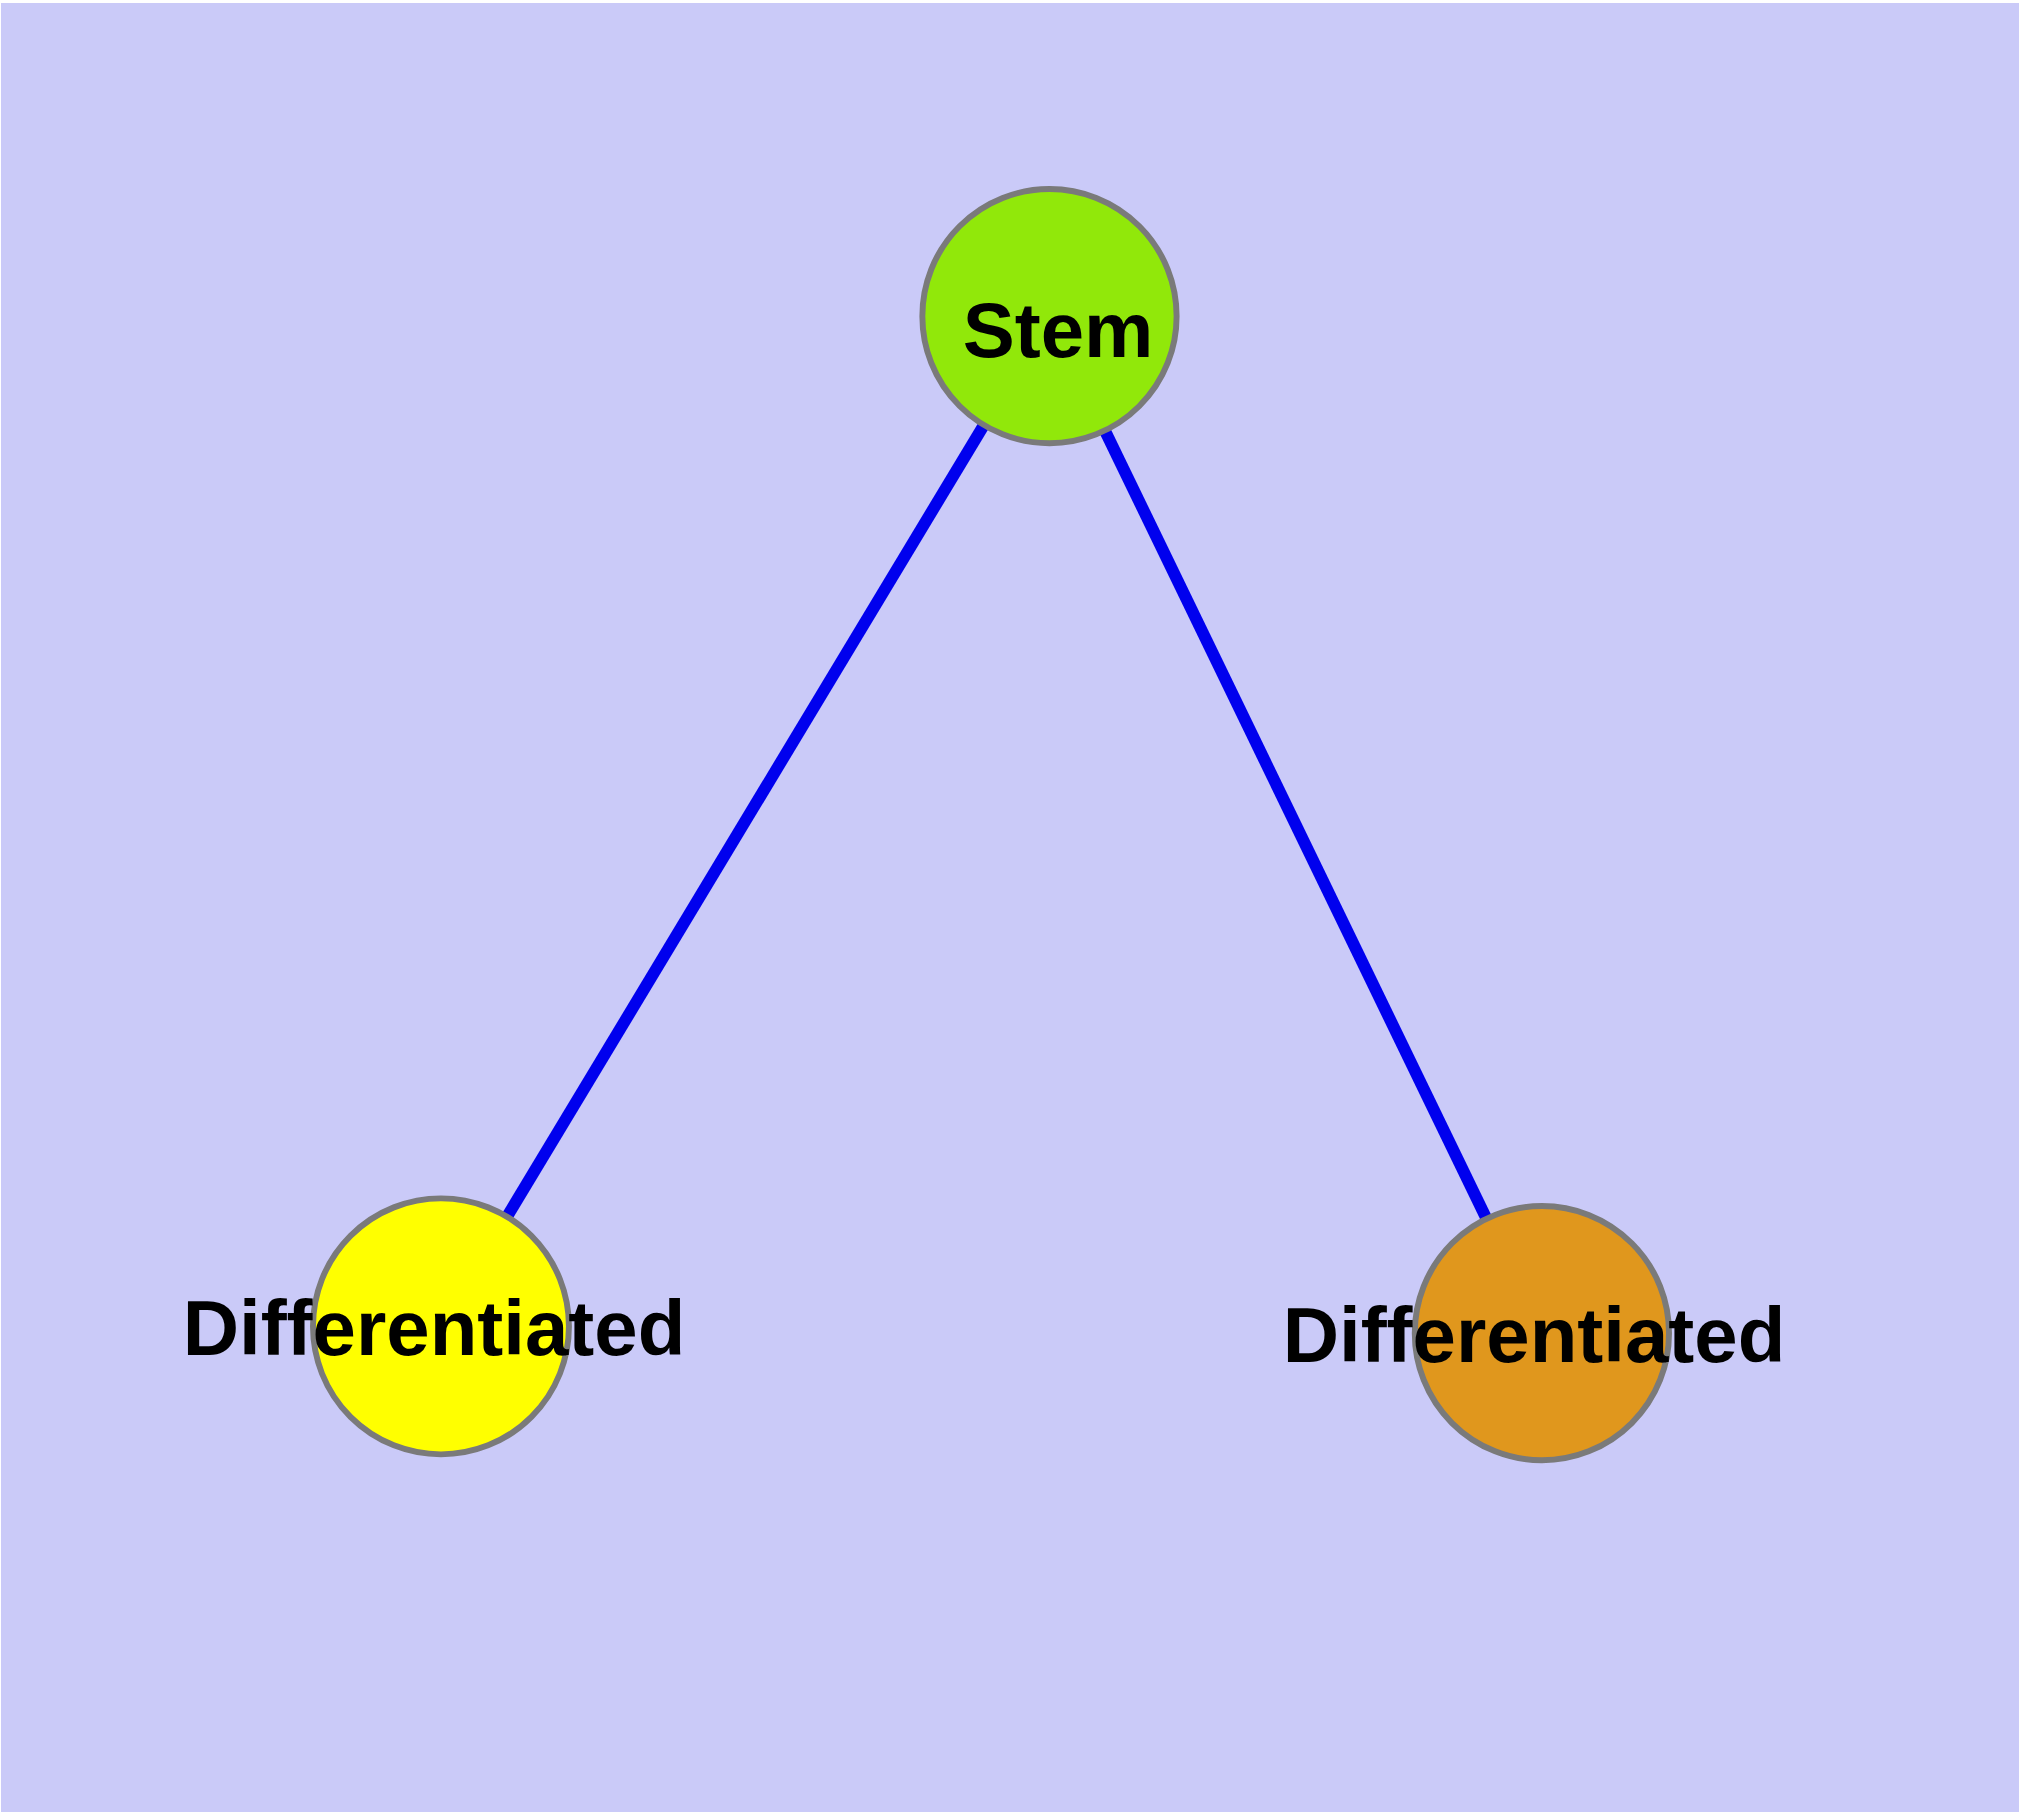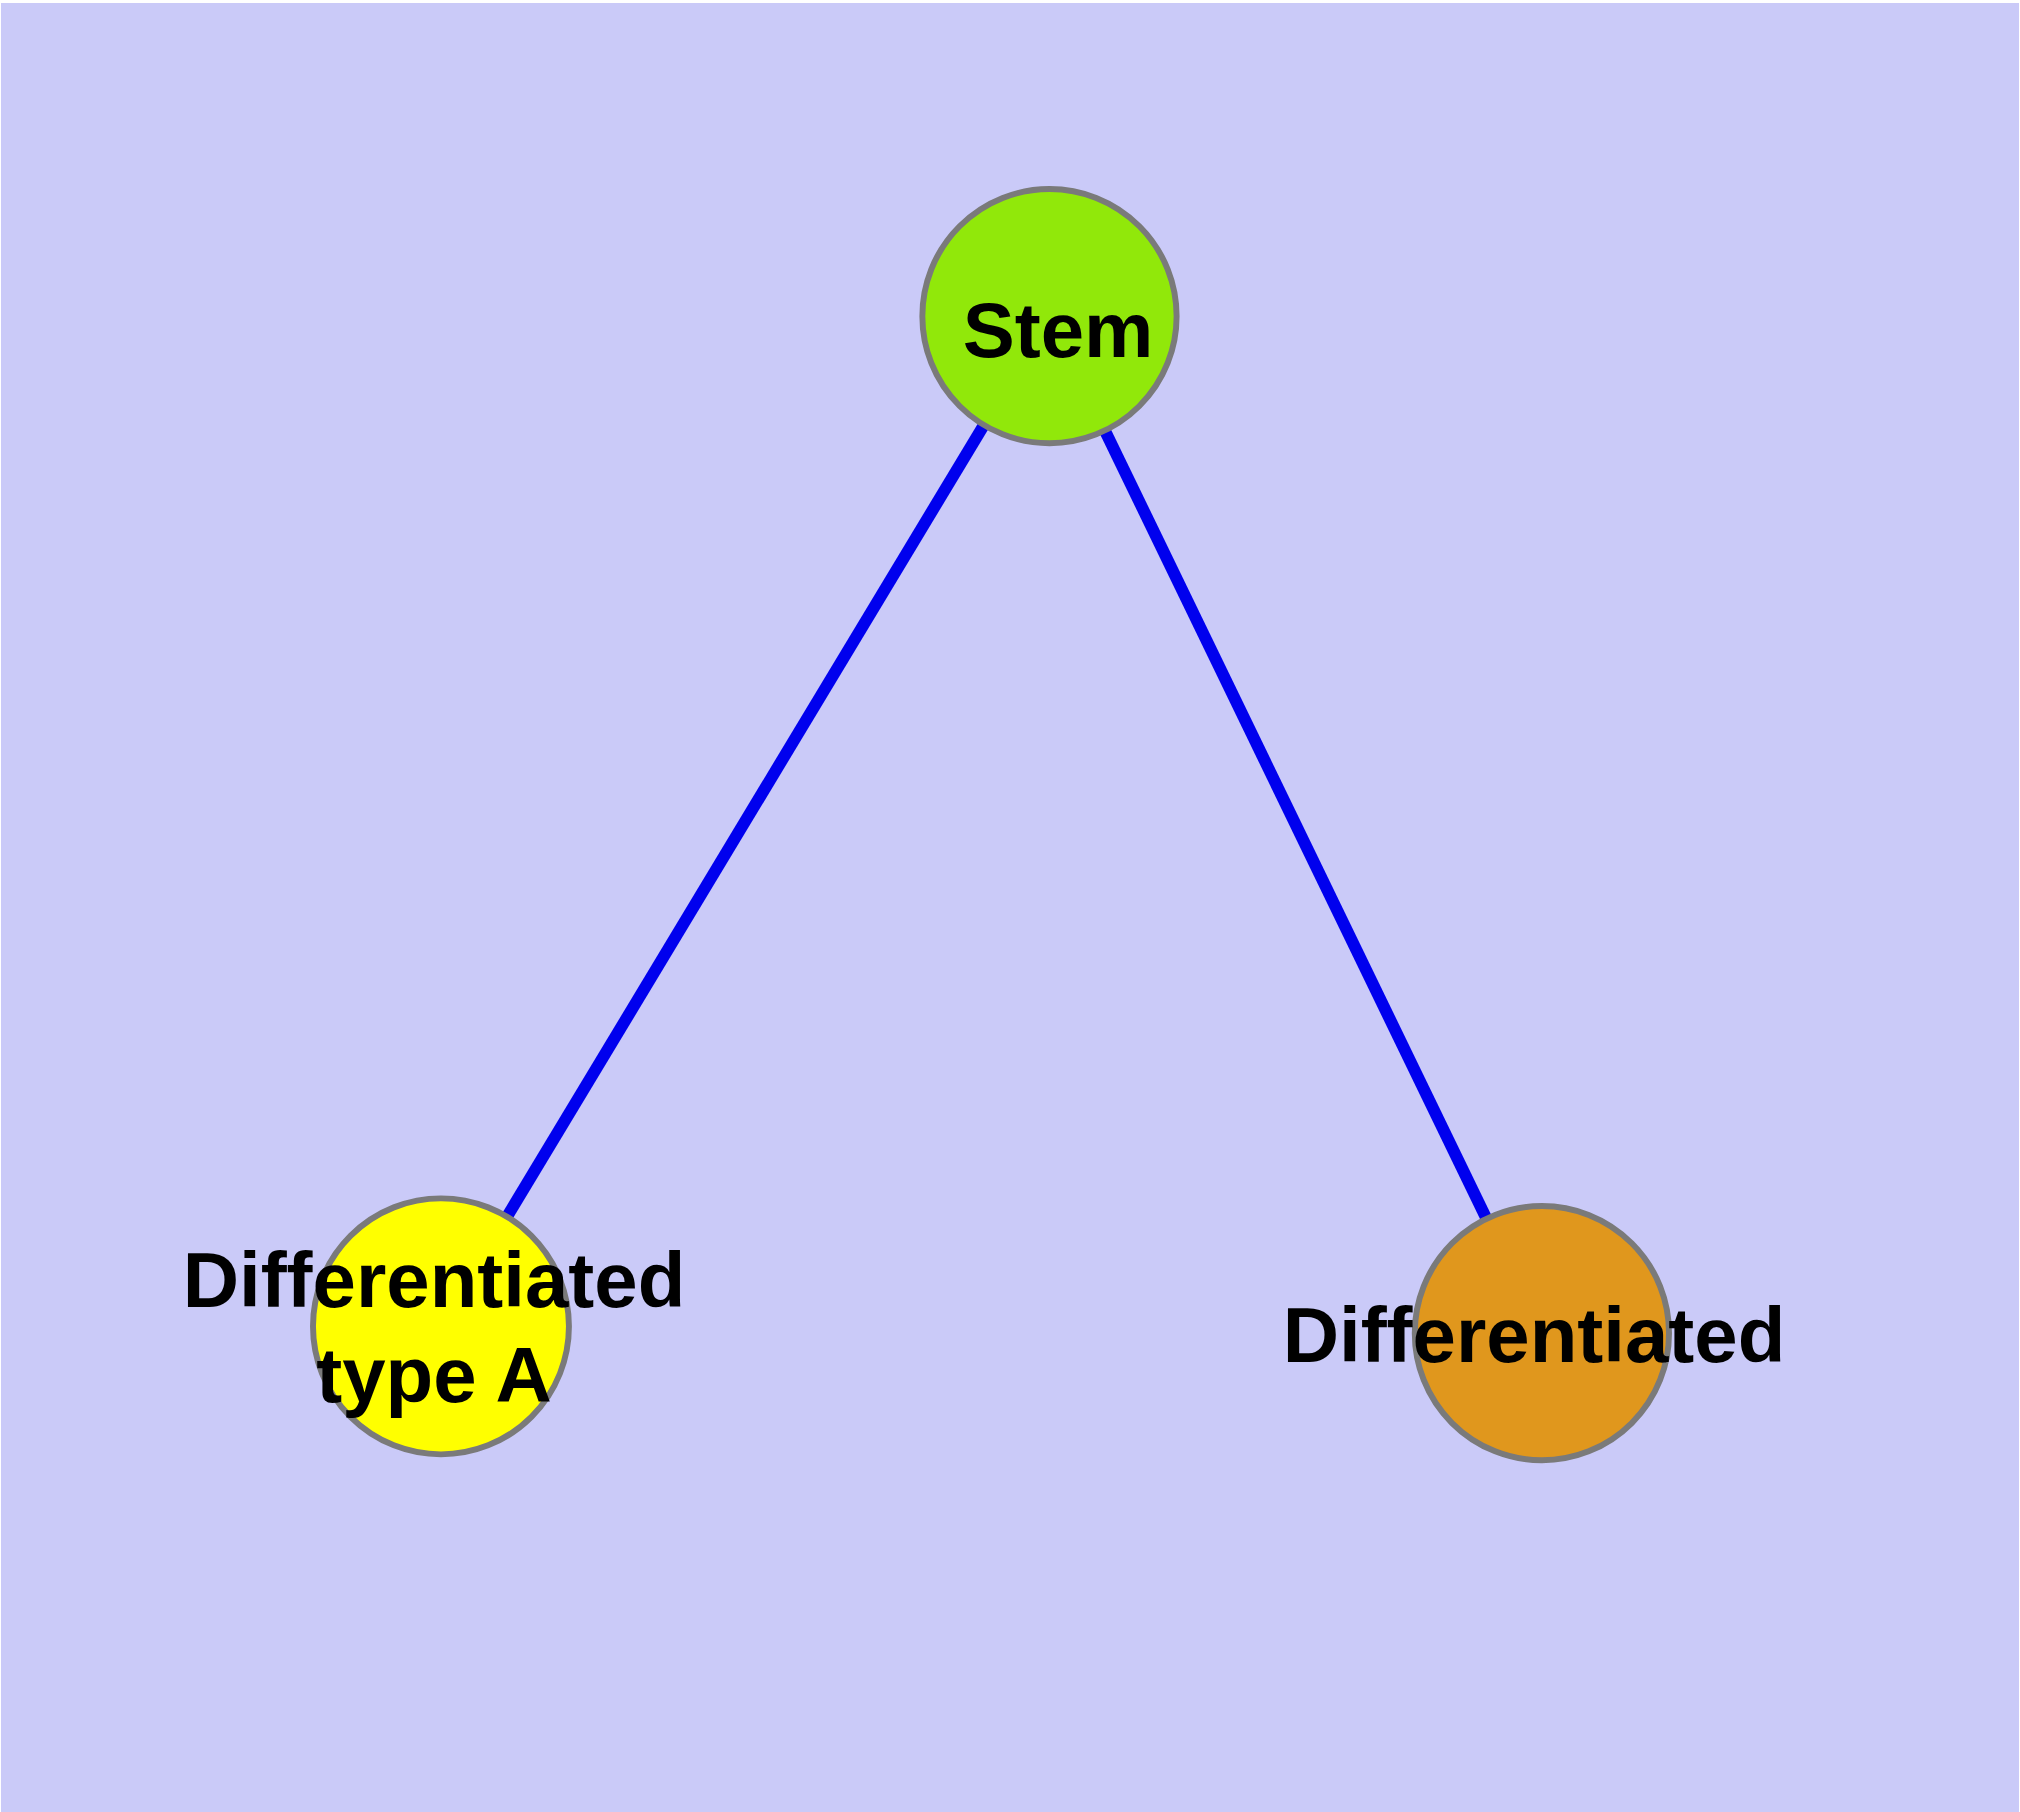--- a/index.html
+++ b/index.html
@@ -59,19 +59,18 @@
   <circle cx="520" cy="1565" r="151" stroke-width="7" fill="#ffff00" stroke="#7a7a7a"></circle>
   <circle cx="1819" cy="1573" r="150" stroke-width="7" fill="#e0971d" stroke="#7a7a7a"></circle>
 </svg>
 
 <div class="node-label label-stem" style="color: rgb(0, 0, 0);">
   <span class="line">Stem</span>
 </div>
 
 <div class="node-label label-a" style="color: rgb(0, 0, 0);">
   <span class="line">Differentiated</span>
-  <span class="line">type A</span>
 </div>
 
 <div class="node-label label-b" style="color: rgb(0, 0, 0);">
   <span class="line">Differentiated</span>
 </div>
 
 
 </body></html>

